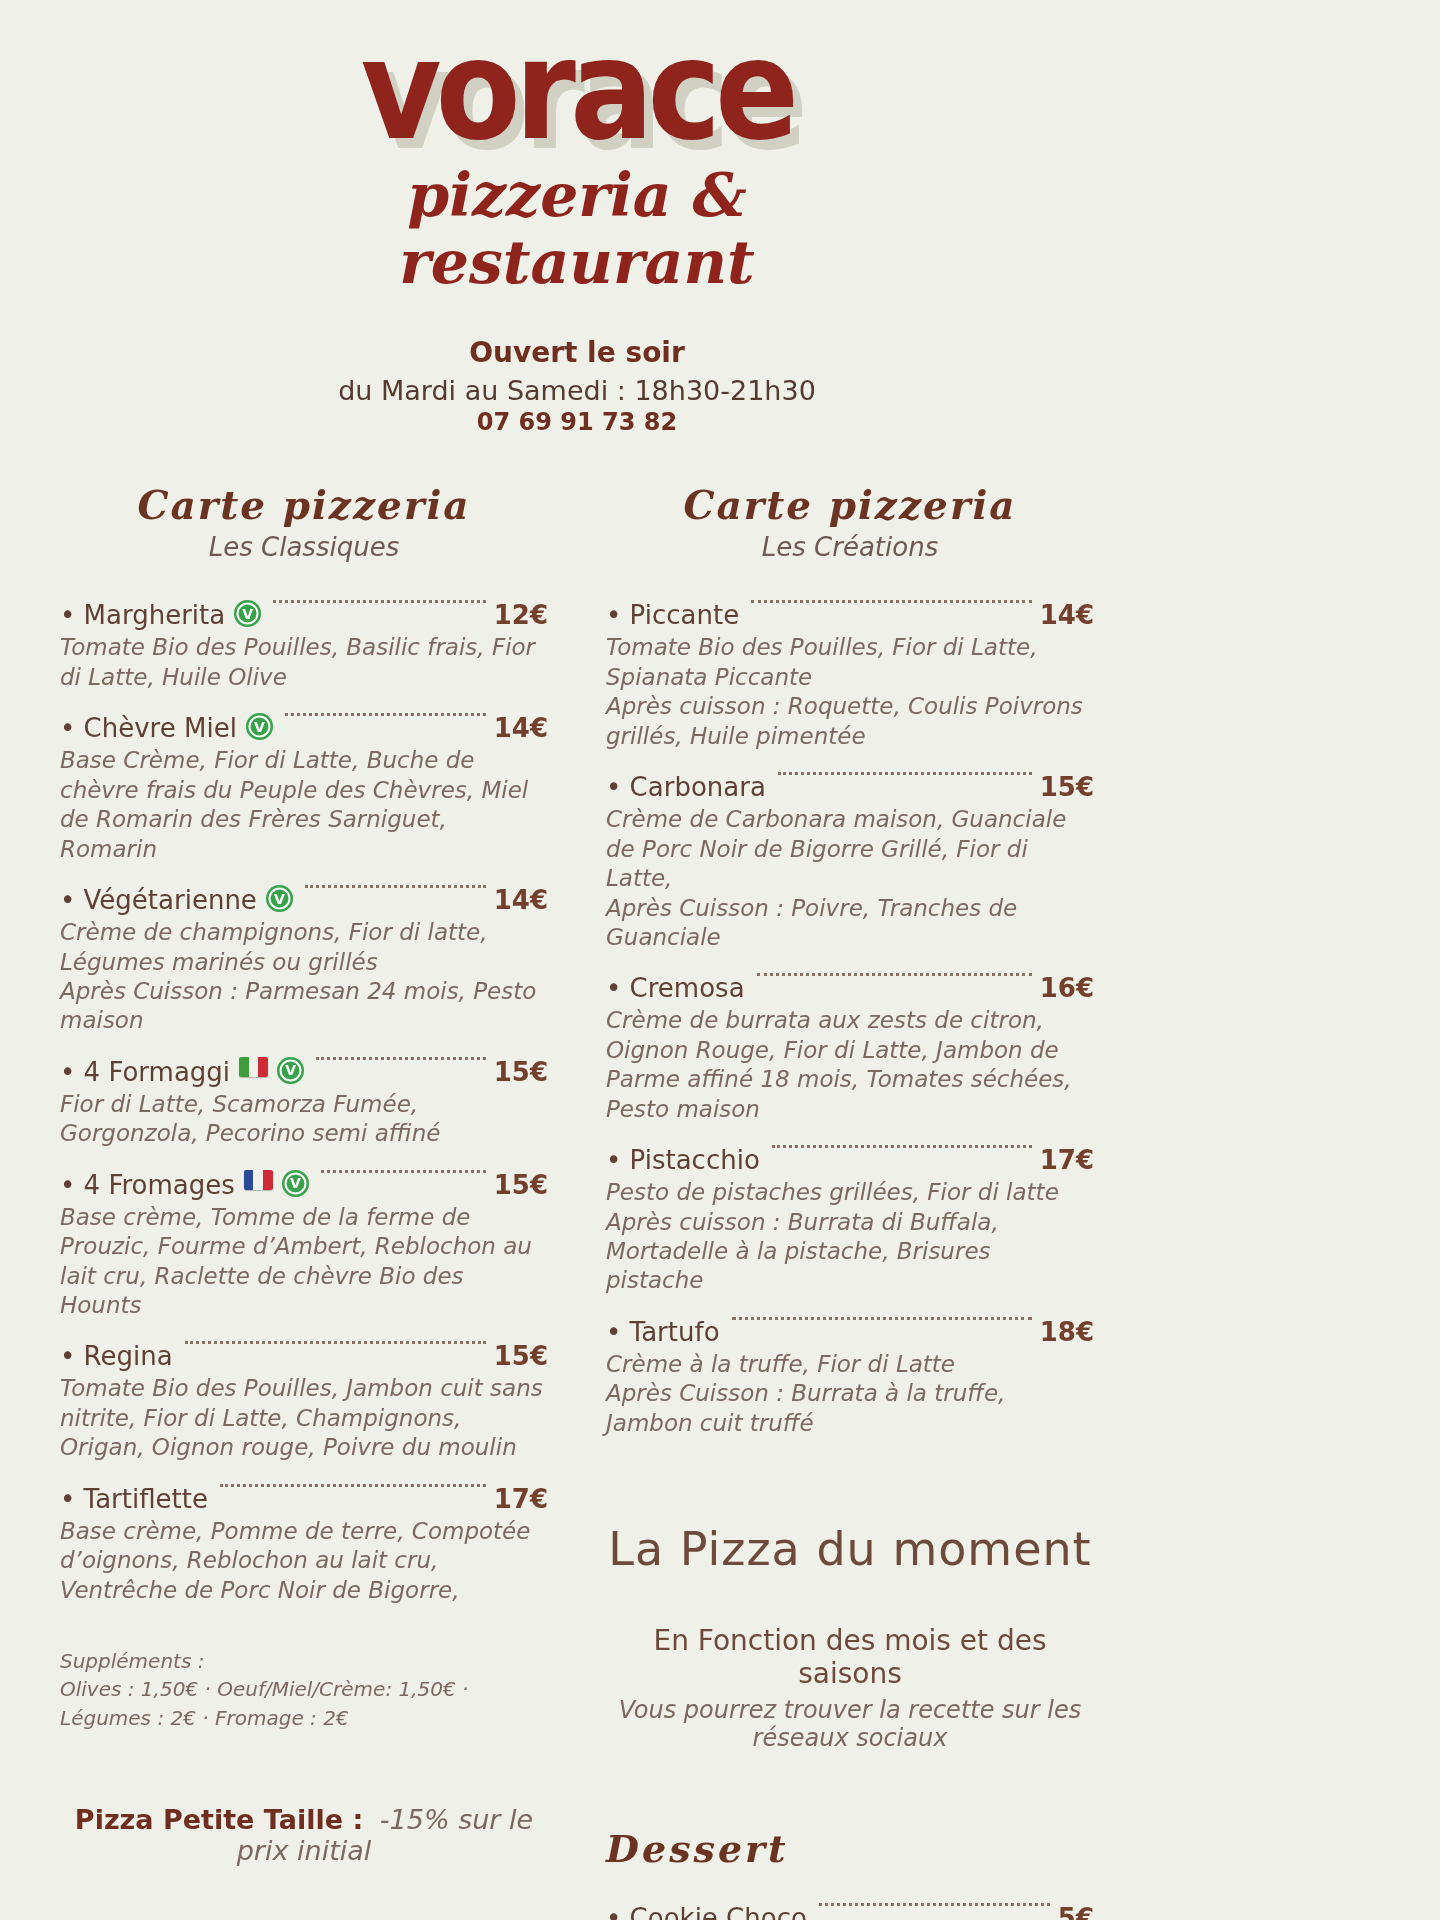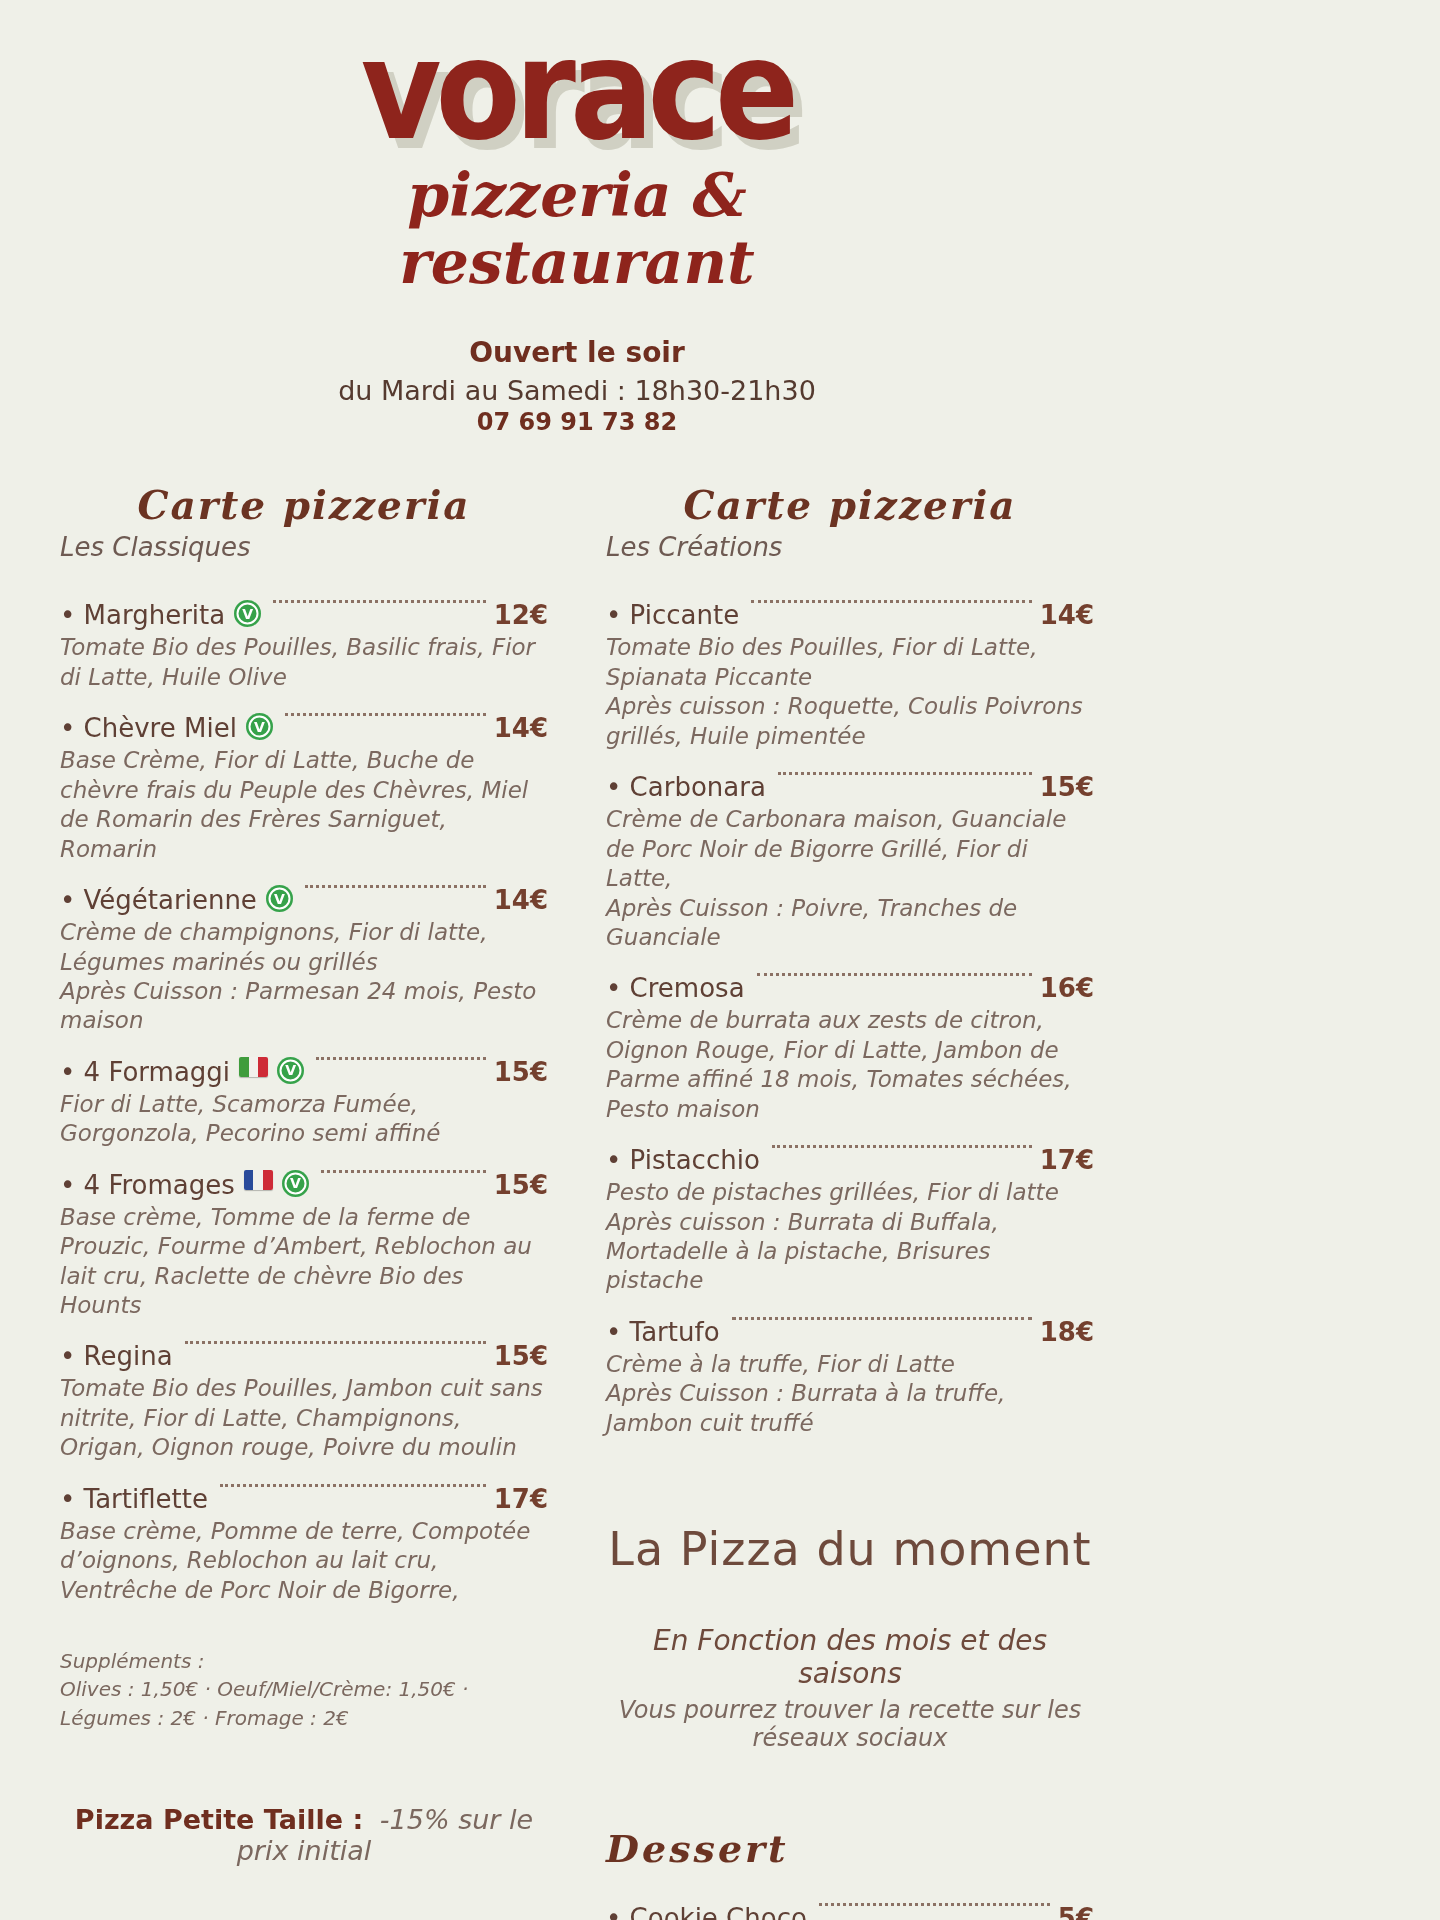--- a/index.html
+++ b/index.html
@@ -65,20 +65,21 @@
   .col-title{
     text-align:center;
     font-family:"DejaVu Serif",serif;
     font-style:italic;
     font-weight:bold;
     font-size:39px;
     letter-spacing:2px;
     color:var(--heading);
   }
   .col-subtitle{
+    text-align:center;
     font-style:italic;
     font-size:26px;
     color:var(--subtitle);
     margin-top:4px;
     margin-bottom:38px;
   }
   .item{margin-bottom:21px;}
   .item-head{display:flex;align-items:flex-start;font-size:26px;}
   .item-name{color:var(--name);white-space:nowrap;}
   .veg-badge{
@@ -124,21 +125,21 @@
   .small-size{margin-top:72px;text-align:center;font-size:27px;}
   .small-size .lbl{font-weight:bold;color:var(--accent_bold);}
   .small-size .val{font-style:italic;color:var(--desc);margin-left:8px;}
 
   .pizza-moment{margin-top:84px;text-align:center;}
   .pm-title{
     font-size:46px;
     color:#6e4a3c;
     letter-spacing:1px;
   }
-  .pm-line1{margin-top:48px;font-style:italic;font-size:28px;color:#6e4a3c;}
+  .pm-line1{margin-top:48px;font-size:28px;color:#6e4a3c;}
   .pm-line2{margin-top:6px;font-style:italic;font-size:24px;color:var(--desc);}
 
   .dessert-title{
     margin-top:74px;
     text-align:left;
     font-family:"DejaVu Serif",serif;
     font-style:italic;
     font-weight:bold;
     font-size:38px;
     letter-spacing:3px;

